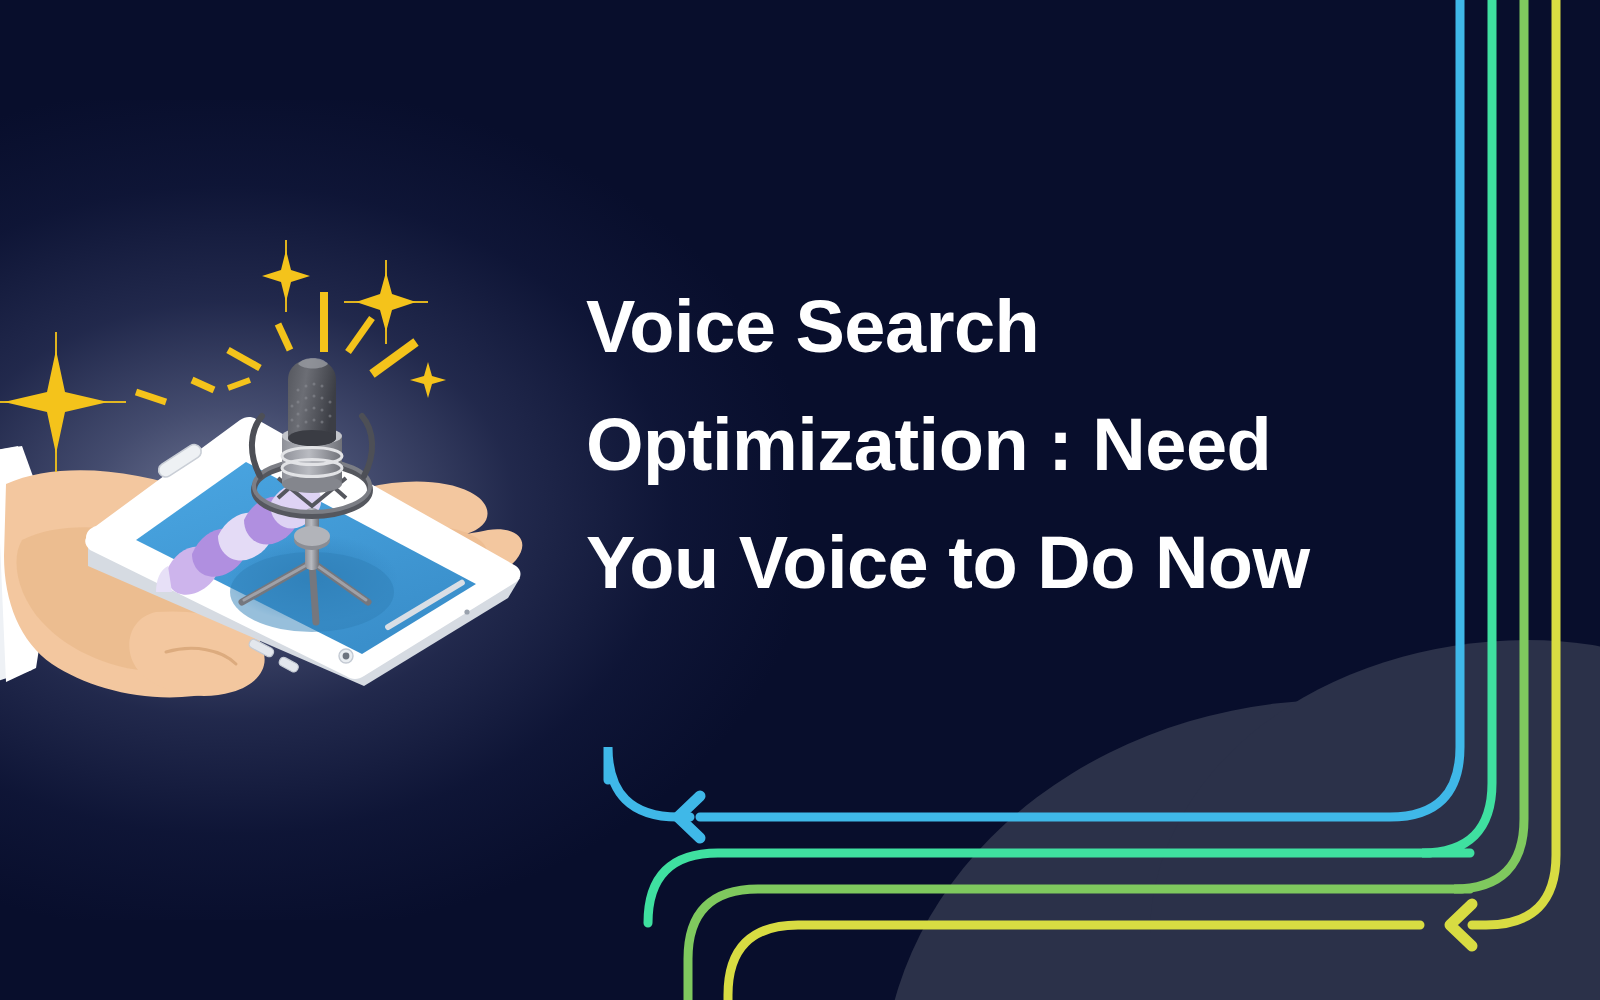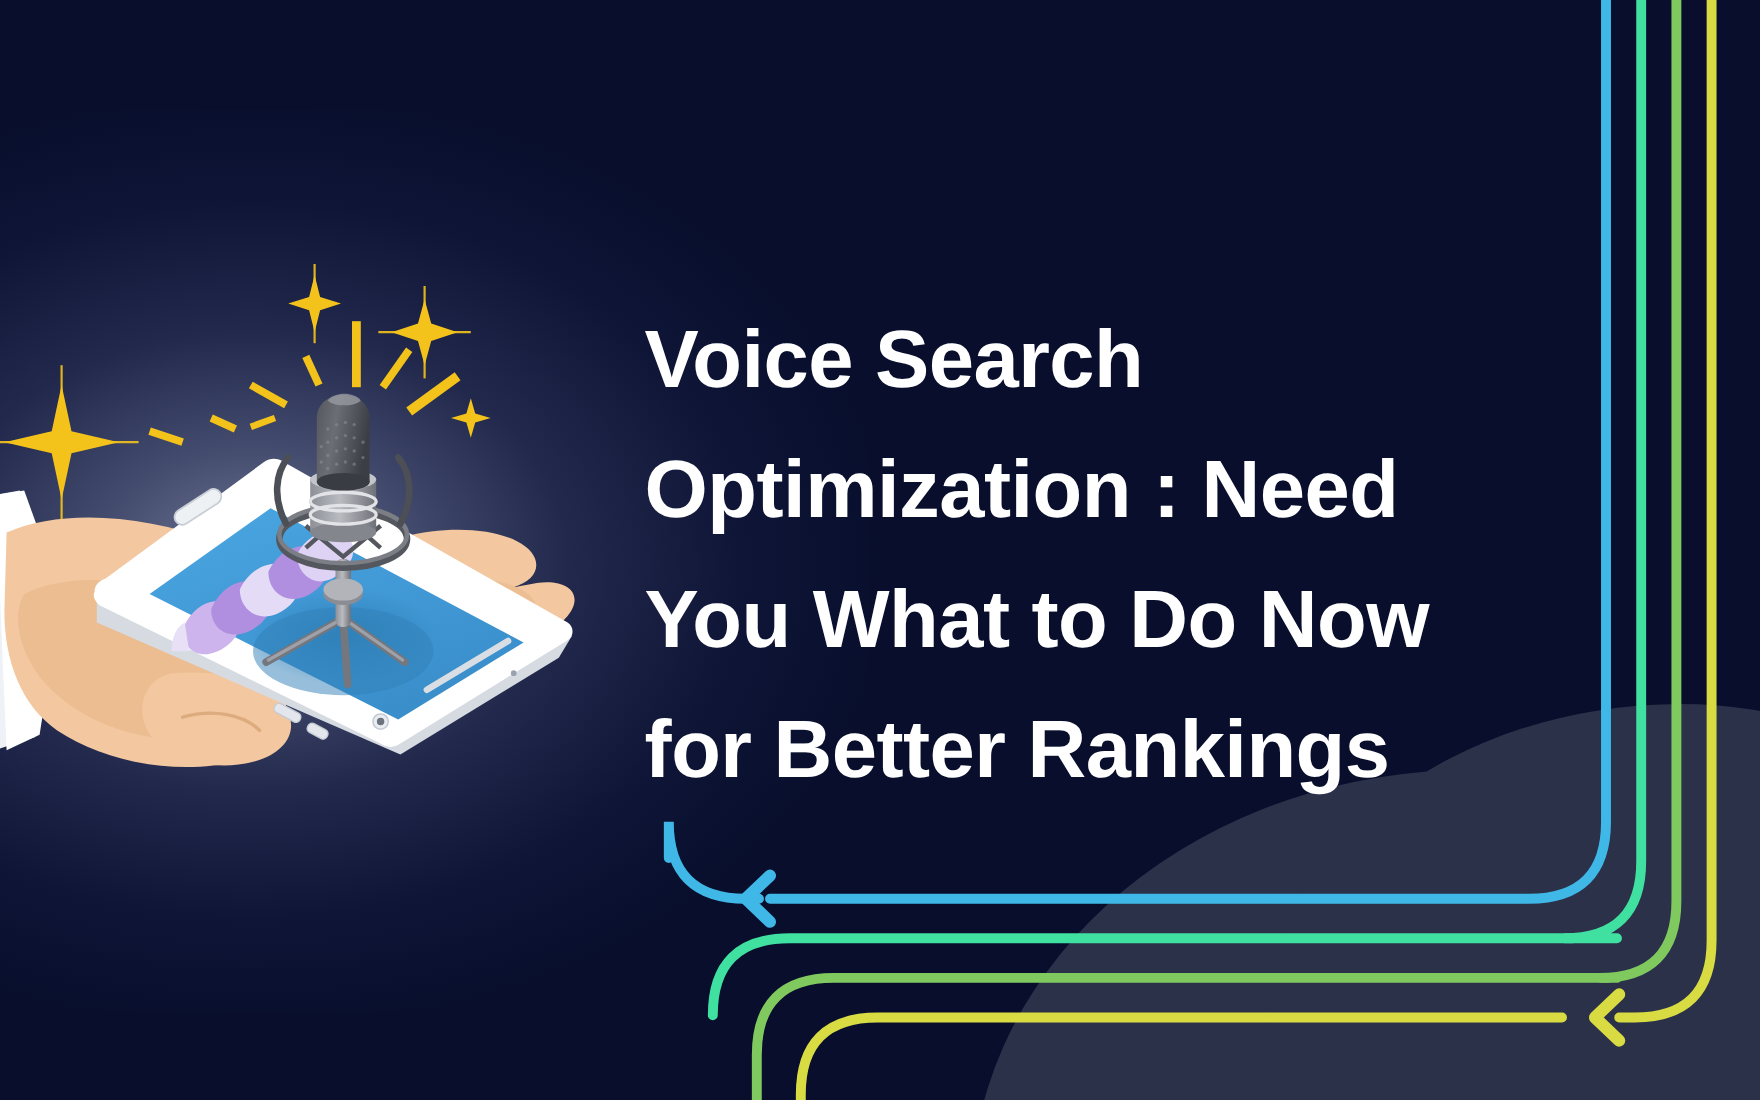--- a/index.html
+++ b/index.html
@@ -259,22 +259,21 @@
         <line x1="426" y1="20" x2="426" y2="104"></line>
         <line x1="384" y1="62" x2="468" y2="62"></line>
         <line x1="326" y1="0" x2="326" y2="72"></line>
       </g>
     </g>
   </svg>
 
   <div class="headline">
     <span class="ln">Voice Search</span>
     <span class="ln">Optimization : Need</span>
-    <span class="ln">You What to Do Now</span>
-    <span class="ln">for Better Rankings</span>
+    <span class="ln">You Voice to Do Now</span>
   </div>
 
   <svg class="deco-lines" viewBox="0 0 1600 1000">
     <defs>
       <linearGradient id="gl1" x1="1" y1="0" x2="0" y2="1">
         <stop offset="0%" stop-color="#3fb8e8"></stop>
         <stop offset="100%" stop-color="#3fb8e8"></stop>
       </linearGradient>
       <linearGradient id="gl2" x1="1" y1="0" x2="0" y2="1">
         <stop offset="0%" stop-color="#3fe0a0"></stop>

